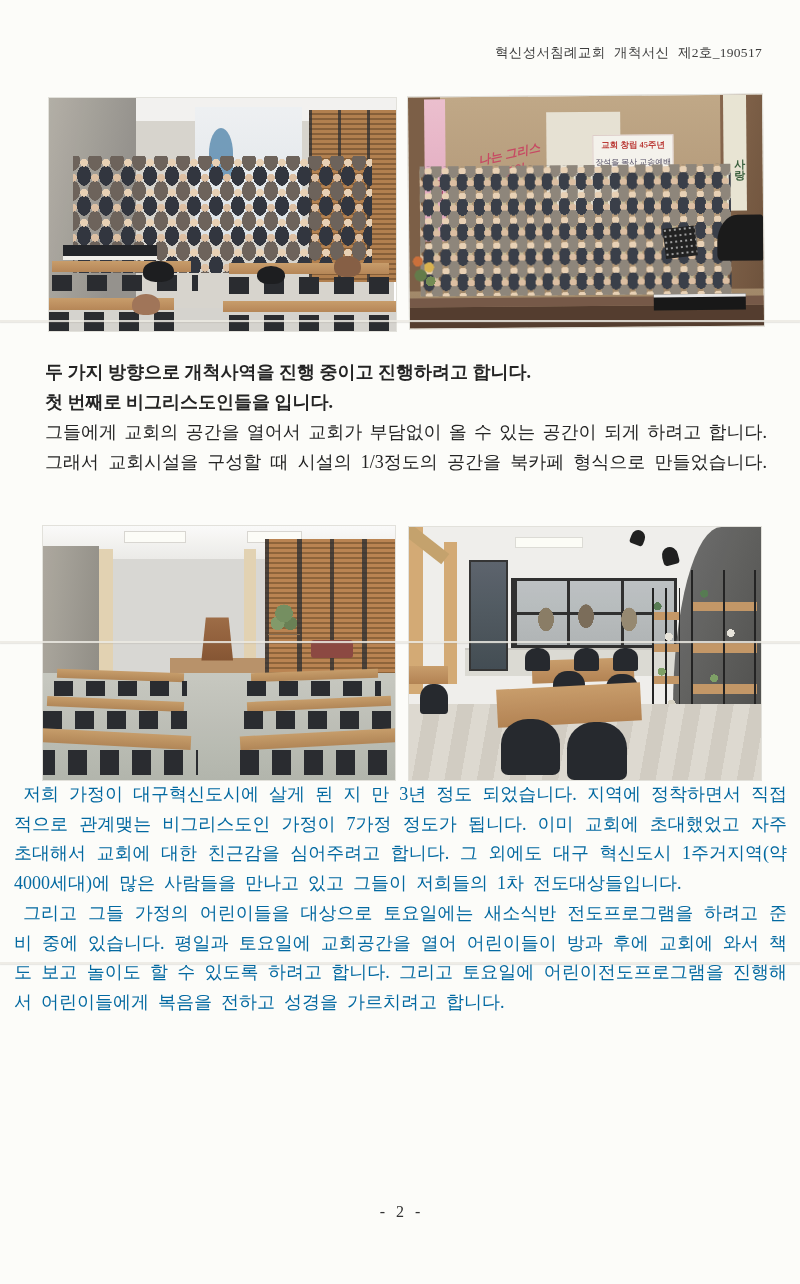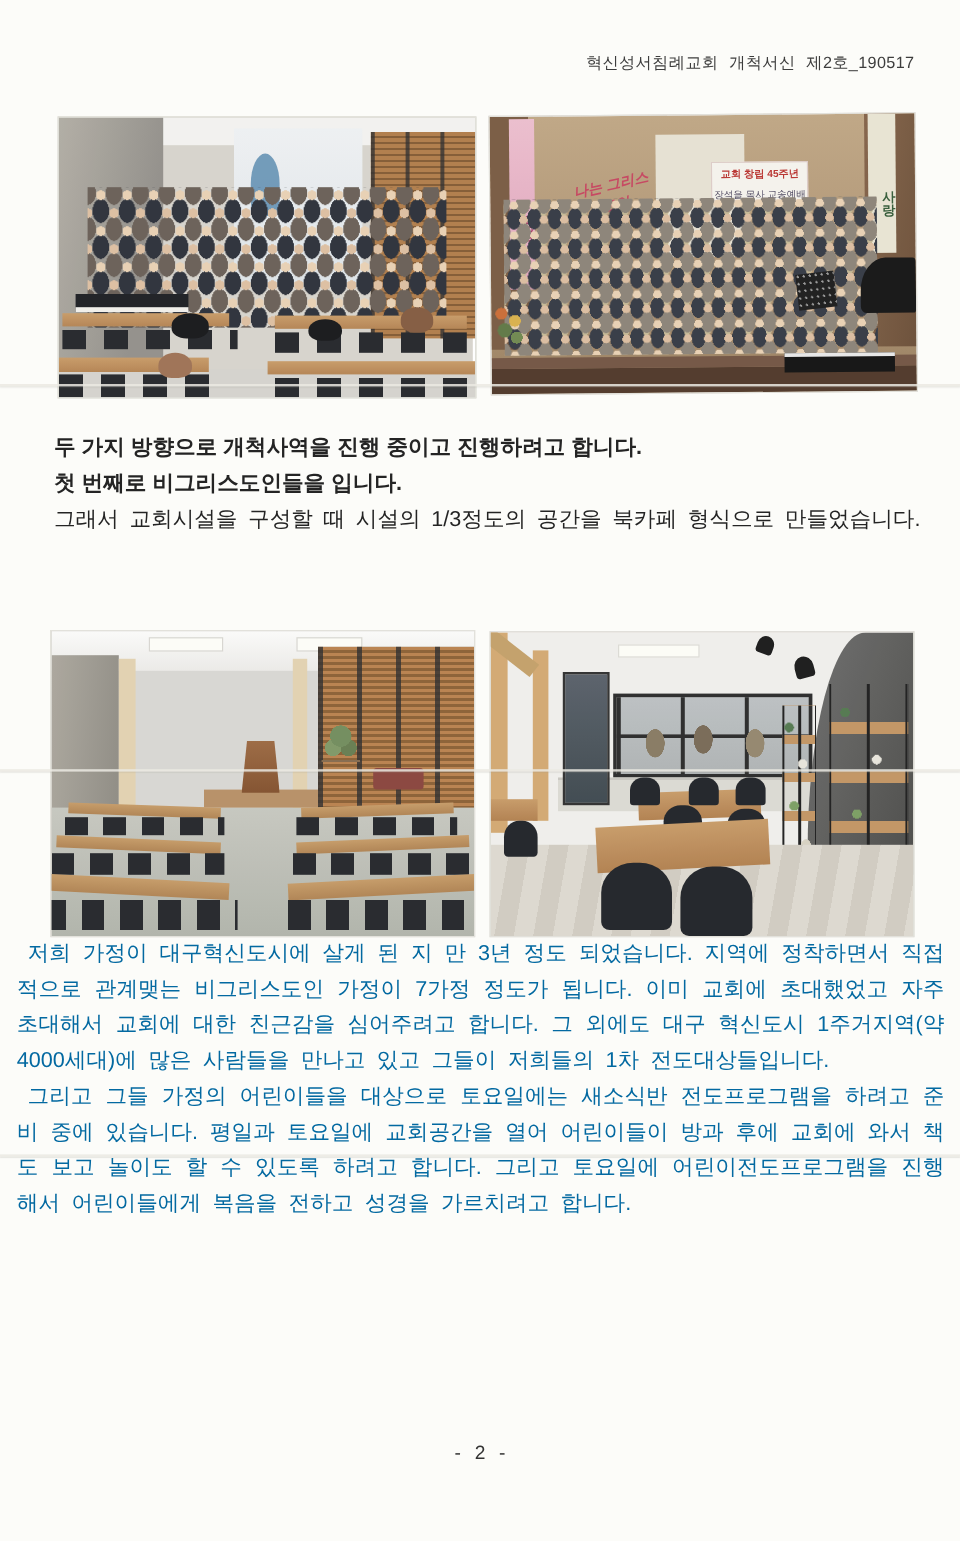--- a/index.html
+++ b/index.html
@@ -1,17 +1,17 @@
 <!DOCTYPE html>
 <html><head>
 <meta charset="utf-8">
 <style>
   html,body{margin:0;padding:0;background:#8a8a8a;}
   .page{position:relative;width:800px;height:1284px;background:#fcfcf9;
-        font-family:Liberation Sans, sans-serif;color:#2b2b2b;overflow:hidden;margin:0 auto;}
+        font-family:Liberation Serif, serif;color:#2b2b2b;overflow:hidden;margin:0 auto;}
   .ab{position:absolute;}
   
   .hdr{top:44px;right:38px;font-size:13.5px;color:#3d3d3d;letter-spacing:.3px;word-spacing:5px;}
   .sec{left:36px;top:357px;width:732px;}
   .sec-title{font-size:19px;font-weight:700;color:#1c1c1c;line-height:26px;}
   .ln{font-size:18px;line-height:30px;padding-left:9px;color:#242424;white-space:nowrap;}
   .b{font-weight:700;}
   .stretch{white-space:normal;text-align:justify;text-align-last:justify;width:722px;word-spacing:2px;}
   .bodytxt{left:14px;top:780px;width:773px;font-size:18px;line-height:29.7px;
            text-align:justify;word-spacing:4.5px;color:#0369a1;}
@@ -180,20 +180,21 @@
     <div class="ab crowd2 p2-crowd"></div>
     <div class="ab p2-piano"></div>
     <div class="ab p2-stand"></div>
     <div class="ab p2-keyb"></div>
     <div class="ab p2-flowers"></div>
   </div>
 
   <div class="ab sec">
     <div class="ln b">두 가지 방향으로 개척사역을 진행 중이고 진행하려고 합니다.</div>
     <div class="ln b">첫 번째로 비그리스도인들을 입니다.</div>
+    <div class="ln stretch">그들에게 교회의 공간을 열어서 교회가 부담없이 올 수 있는 공간이 되게 하려고 합니다.</div>
     <div class="ln stretch">그래서 교회시설을 구성할 때 시설의 1/3정도의 공간을 북카페 형식으로 만들었습니다.</div>
   </div>
 
   <div class="ph" style="left:42px;top:525px;width:352px;height:254px;">
     <div class="ab p3-base"></div>
     <div class="ab p3-ceil"></div>
     <div class="ab p3-light" style="left:23%;top:2%;width:17%;height:4%;"></div>
     <div class="ab p3-light" style="left:58%;top:2%;width:15%;height:4%;"></div>
     <div class="ab p3-wall"></div>
     <div class="ab p3-pillar" style="left:16%;top:9%;width:4%;height:60%;"></div>

